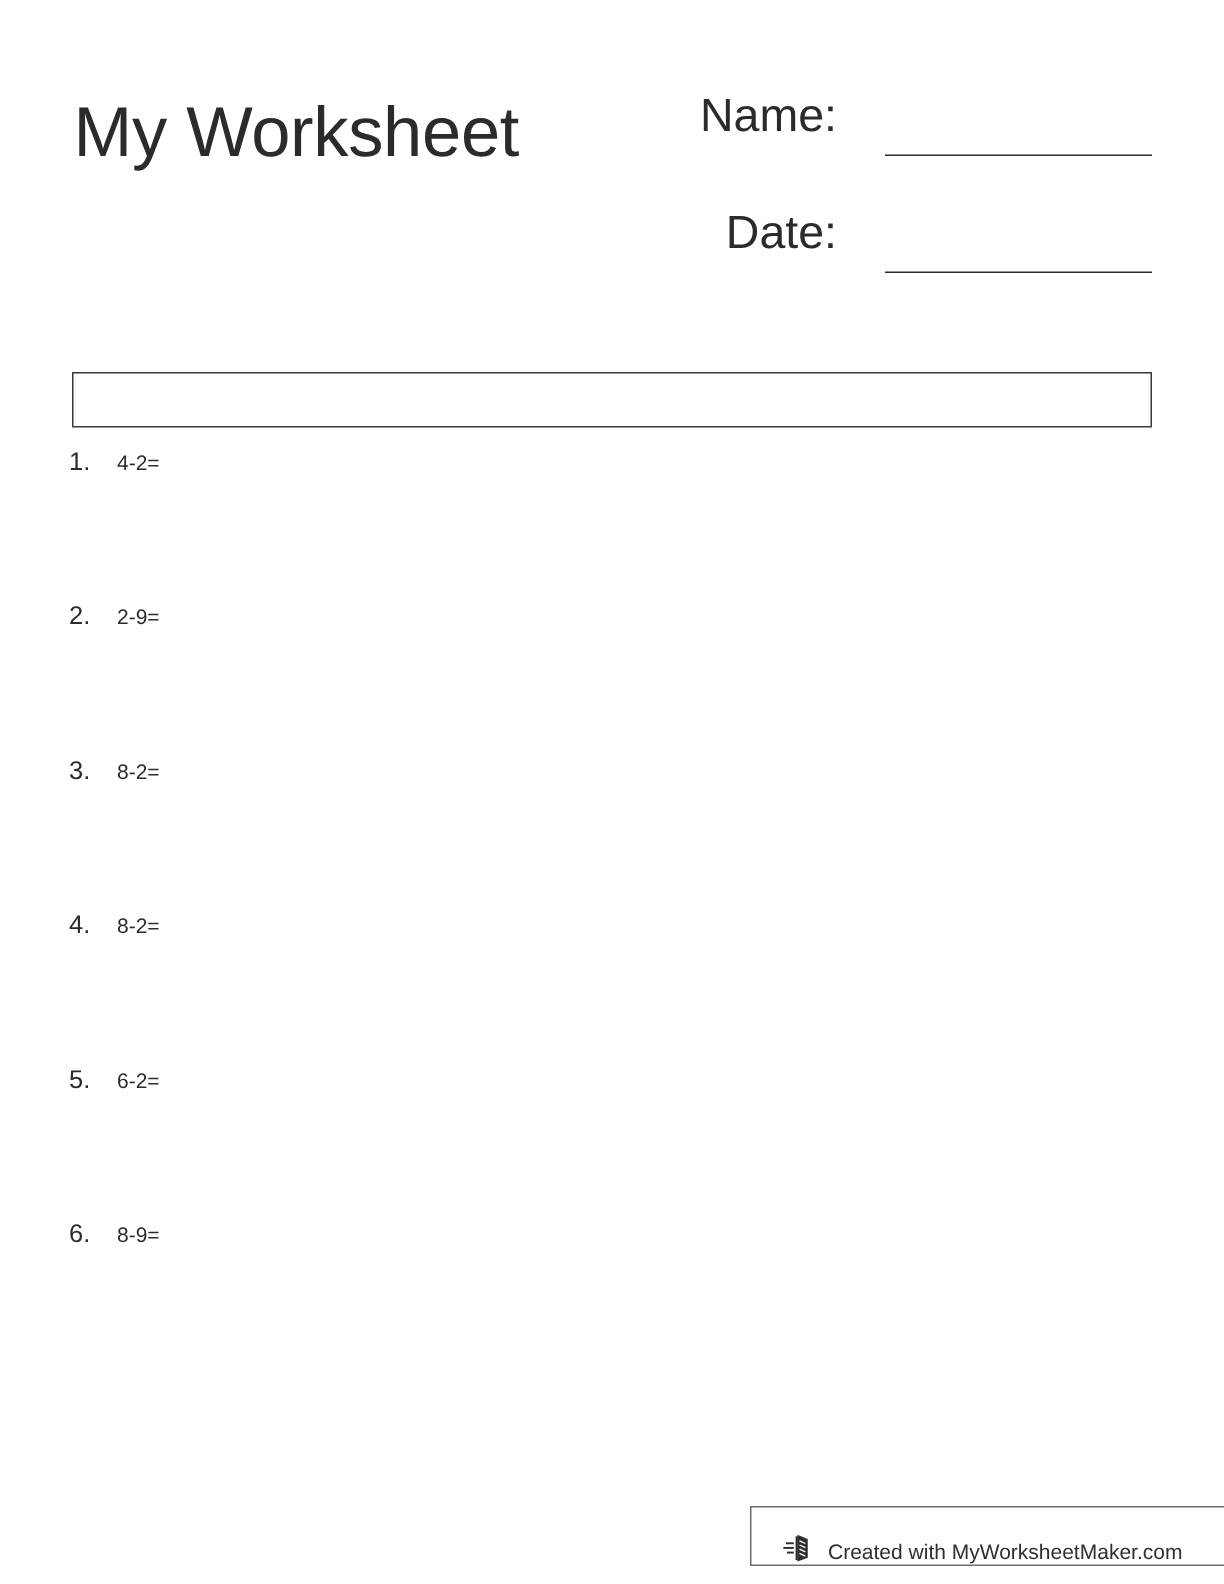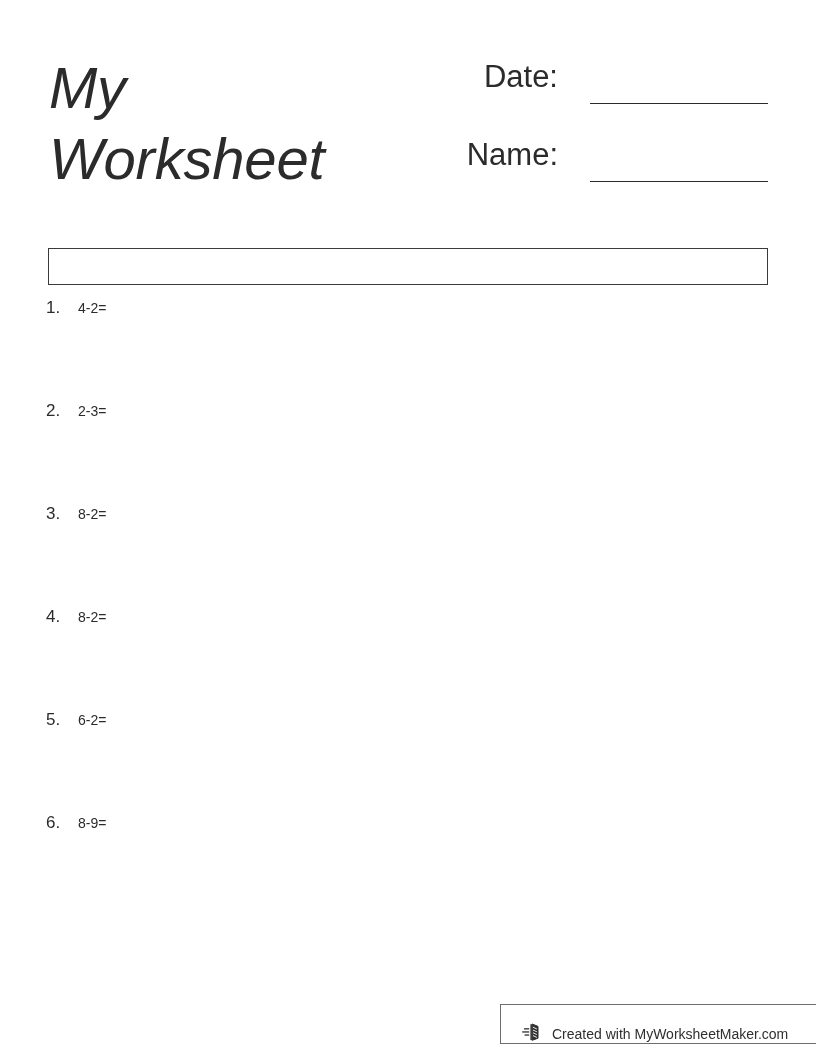--- a/index.html
+++ b/index.html
@@ -30,27 +30,26 @@
     top: 0;
     width: 816px;
     height: 215px;
   }
 
   .title {
     position: absolute;
     left: 49px;
     top: 52px;
     width: 330px;
-    font-size: 58px;
+    font-size: 47px;
     font-weight: 400;
     line-height: 71px;
     letter-spacing: -0.2px;
     color: #2b2b2b;
     white-space: normal;
-    font-style: italic;
   }
 
   .meta-fields {
     position: absolute;
     left: 440px;
     top: 55px;
     width: 340px;
   }
 
   .meta-row {
@@ -164,44 +163,44 @@
 
 <div class="page">
 
   <div class="header">
 
     <div class="title">My Worksheet</div>
 
     <div class="meta-fields">
 
       <div class="meta-row">
+        <span class="meta-label">Name:</span>
+        <span class="meta-rule"></span>
+      </div>
+
+      <div class="meta-row">
         <span class="meta-label">Date:</span>
         <span class="meta-rule"></span>
       </div>
 
-      <div class="meta-row">
-        <span class="meta-label">Name:</span>
-        <span class="meta-rule"></span>
-      </div>
-
     </div>
   </div>
 
   <div class="instruction-box"></div>
 
   <div class="questions">
 
     <div class="question-row">
       <span class="question-number">1.</span>
       <span class="question-expression">4-2=</span>
     </div>
 
     <div class="question-row">
       <span class="question-number">2.</span>
-      <span class="question-expression">2-3=</span>
+      <span class="question-expression">2-9=</span>
     </div>
 
     <div class="question-row">
       <span class="question-number">3.</span>
       <span class="question-expression">8-2=</span>
     </div>
 
     <div class="question-row">
       <span class="question-number">4.</span>
       <span class="question-expression">8-2=</span>

